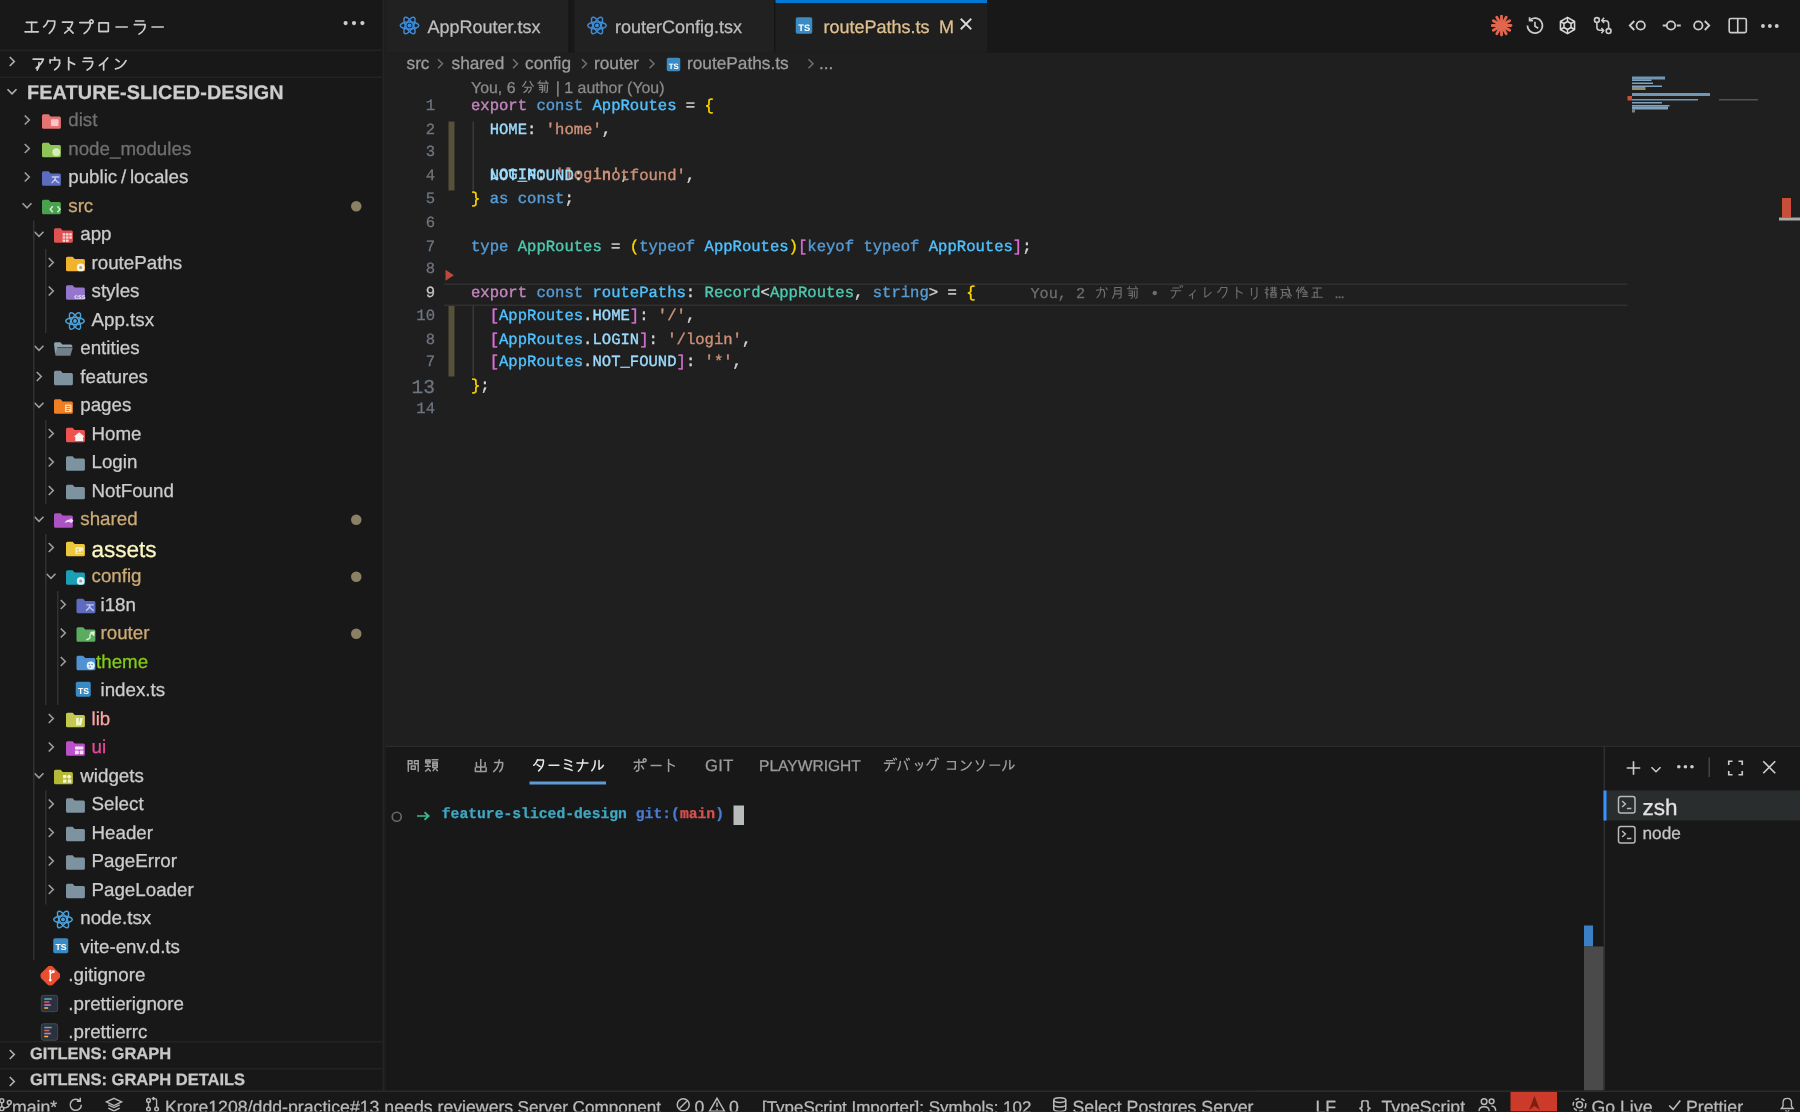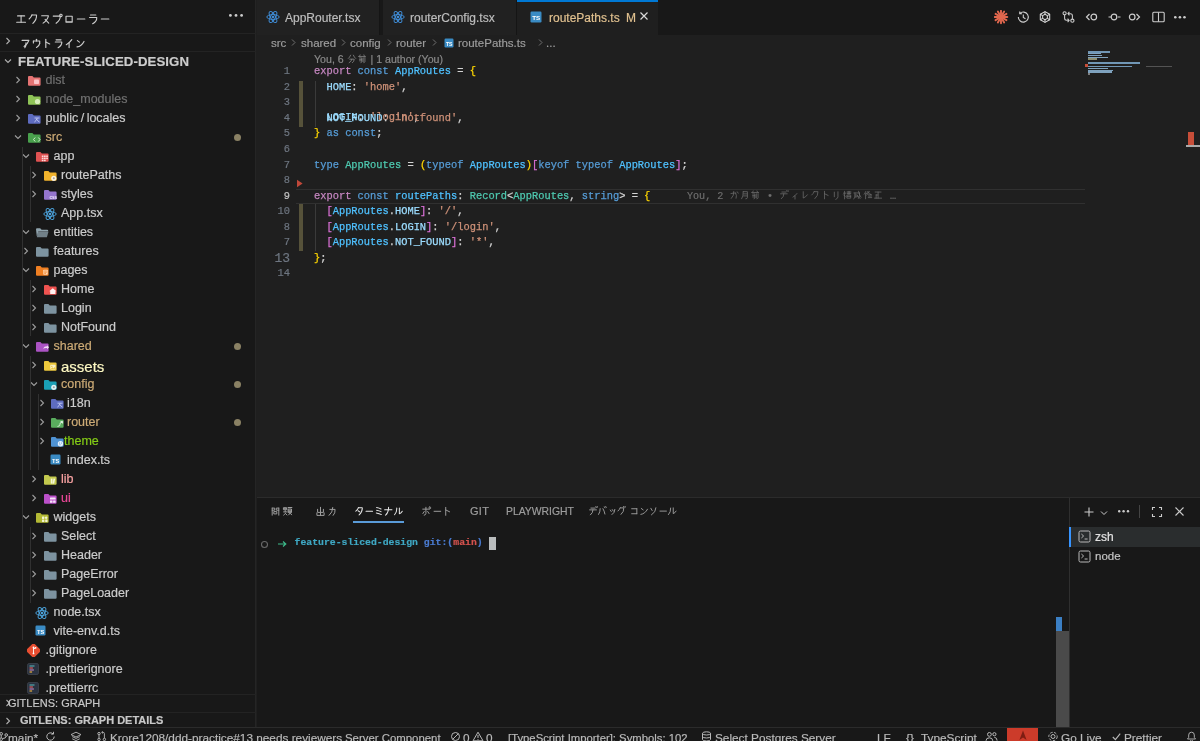--- a/index.html
+++ b/index.html
@@ -483,21 +483,21 @@
 <div class="abs" style="left:29.5px;top:280px;width:1px;height:56px;background:#313131"></div>
 <div class="abs" style="left:29.5px;top:356px;width:1px;height:114px;background:#313131"></div>
 <div class="abs" style="left:29.5px;top:527px;width:1px;height:76px;background:#313131"></div>
 <div class="abs" style="left:37.5px;top:394px;width:1px;height:76px;background:#313131"></div>
 <div class="abs" style="left:0;top:694px;width:256px;height:1px;background:#232323"></div>
 <div class="abs" style="left:3px;top:698px">
       <svg width="10" height="10" viewBox="0 0 10 10" style="">
         <path d="M3.5 2l3 3-3 3" stroke="#b0b0b0" fill="none" stroke-width="1.1"></path>
       </svg>
     </div>
-<div class="abs" style="left:8px;top:697px;font-size:11px;font-weight:normal;color:#c8c8c8">GITLENS: GRAPH</div>
+<div class="abs" style="left:20px;top:697px;font-size:11px;font-weight:bold;color:#c8c8c8">GITLENS: GRAPH</div>
 <div class="abs" style="left:0;top:712px;width:256px;height:1px;background:#232323"></div>
 <div class="abs" style="left:3px;top:716px">
       <svg width="10" height="10" viewBox="0 0 10 10" style="">
         <path d="M3.5 2l3 3-3 3" stroke="#b0b0b0" fill="none" stroke-width="1.1"></path>
       </svg>
     </div>
 <div class="abs" style="left:20px;top:714px;font-size:11px;font-weight:bold;color:#c8c8c8">GITLENS: GRAPH DETAILS</div>
 <div class="abs" style="left:257px;top:0;width:943px;height:35px;background:#181818"></div>
 <div class="abs" style="left:257px;top:0;width:123px;height:35px;background:#212121;border-right:1px solid #151515"></div>
 <div class="abs" style="left:266px;top:10px">
@@ -918,21 +918,21 @@
 <div class="abs mono" style="left:294.5px;top:536px;font-size:9.8px;line-height:13px;font-weight:bold;white-space:pre;"><span style="color:#3fa8c4">feature-sliced-design</span><span style="color:#4a7bd0"> git:(</span><span style="color:#d4524e">main</span><span style="color:#4a7bd0">)</span></div>
 <div class="abs" style="left:489px;top:536.5px;width:7px;height:13px;background:#b9bcbd"></div>
 <div class="abs" style="left:1069px;top:498px;width:1px;height:229px;background:#2f2f2f"></div>
 <div class="abs" style="left:1069px;top:527px;width:131px;height:20px;background:#2a2d2e;border-left:2px solid #3794ff"></div>
 <div class="abs" style="left:1078px;top:530px">
       <svg width="13" height="13" viewBox="0 0 13 13" style="">
         <rect x="1" y="1" width="11" height="11" rx="1.5" fill="none" stroke="#b9b9b9" stroke-width="1"></rect>
         <path d="M3.4 4l2.2 2-2.2 2M6.6 9h3" fill="none" stroke="#b9b9b9" stroke-width="1"></path>
       </svg>
     </div>
-<div class="abs" style="left:1095px;top:530px;font-size:12px;color:#e3e3e3">zsh</div>
+<div class="abs" style="left:1095px;top:530px;font-size:15px;color:#e3e3e3">zsh</div>
 <div class="abs" style="left:1078px;top:550px">
       <svg width="13" height="13" viewBox="0 0 13 13" style="">
         <rect x="1" y="1" width="11" height="11" rx="1.5" fill="none" stroke="#b9b9b9" stroke-width="1"></rect>
         <path d="M3.4 4l2.2 2-2.2 2M6.6 9h3" fill="none" stroke="#b9b9b9" stroke-width="1"></path>
       </svg>
     </div>
 <div class="abs" style="left:1095px;top:550px;font-size:11.5px;color:#c5c5c5">node</div>
 <div class="abs" style="left:1056px;top:617px;width:6px;height:14px;background:#3b7fc4"></div>
 <div class="abs" style="left:1056px;top:631px;width:13px;height:97px;background:#4a4a4a"></div>
 <div class="abs" style="left:838px;top:727px;width:70px;height:2.5px;background:#454545"></div>

